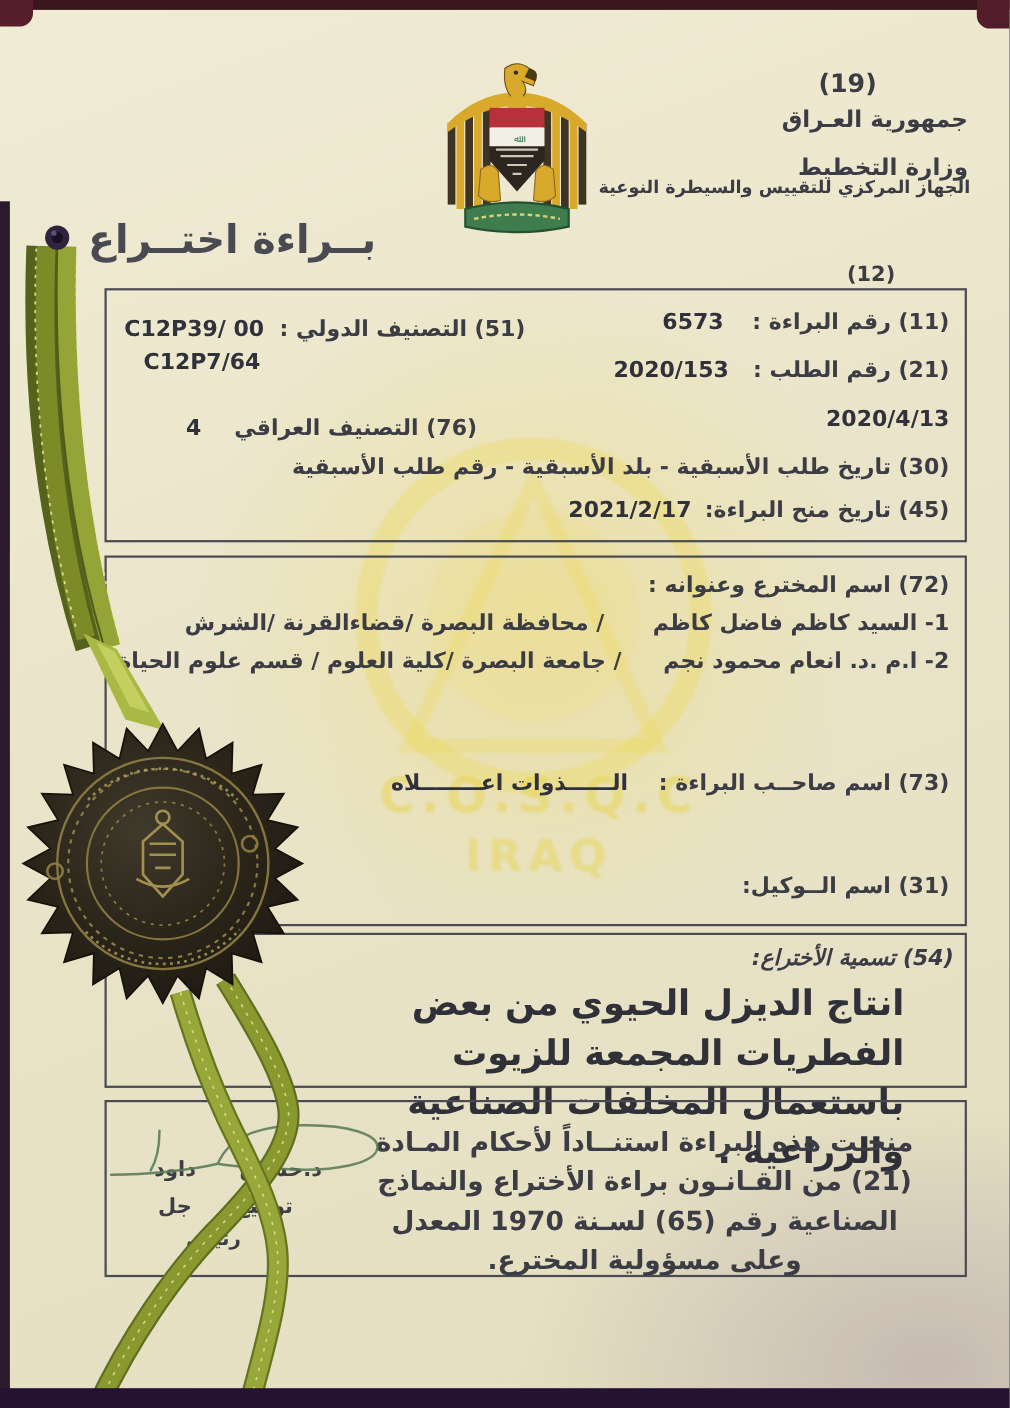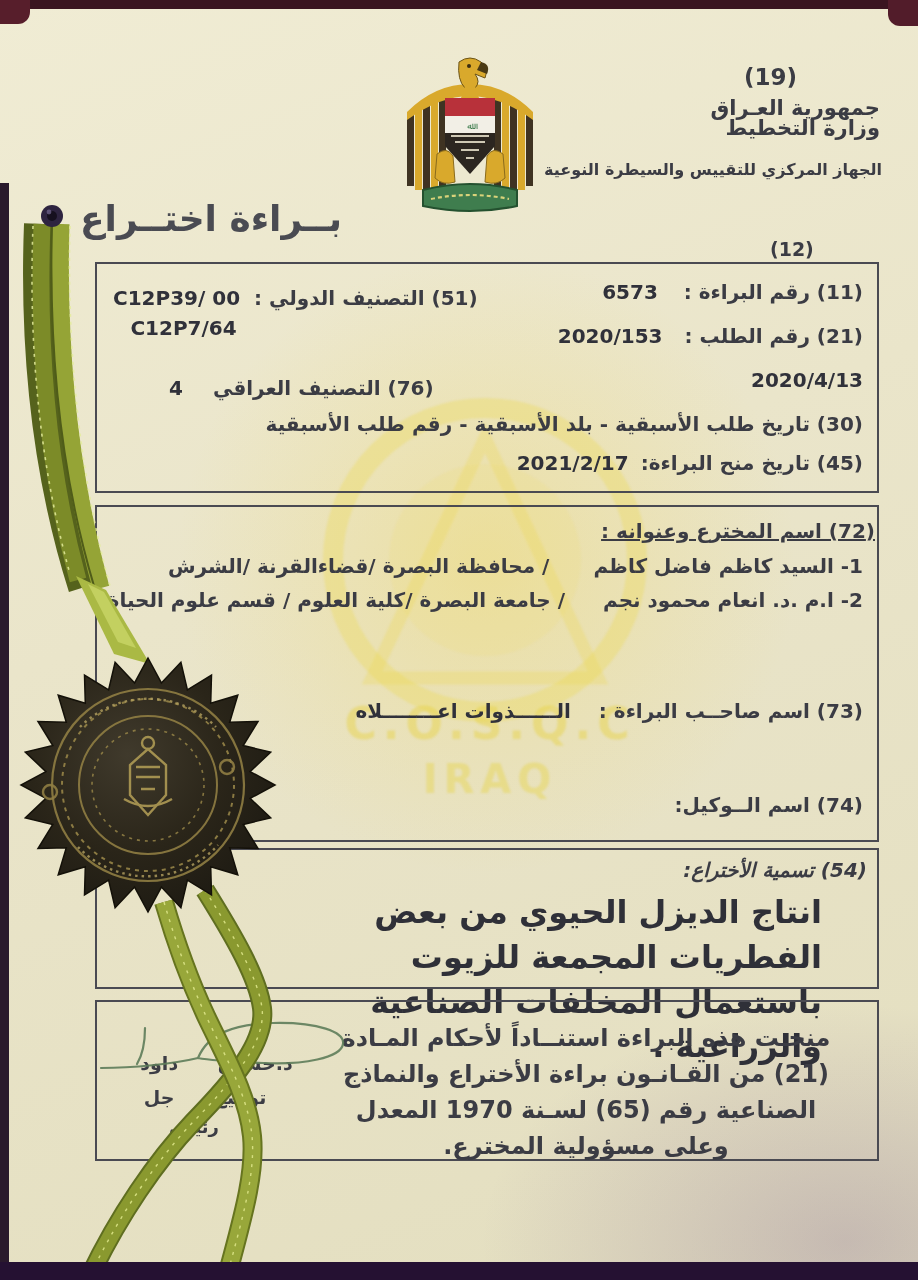--- a/index.html
+++ b/index.html
@@ -15,21 +15,21 @@
   
   .edge-top{left:0;top:0;width:918px;height:9px;background:#3a1520;z-index:60;}
   .corner-tl{left:0;top:0;width:30px;height:24px;background:#571e2b;border-bottom-right-radius:12px;z-index:61;}
   .corner-tr{left:888px;top:0;width:30px;height:26px;background:#521c2a;border-bottom-left-radius:12px;z-index:61;}
   .edge-left{left:0;top:183px;width:9px;height:1097px;background:#2a1a2c;z-index:60;}
   .edge-bottom{left:0;top:1262px;width:918px;height:18px;background:#251132;z-index:60;}
   
   .code19{left:744px;top:64px;font-size:23px;font-weight:700;z-index:10;}
   .hline{right:38px;text-align:right;direction:rtl;z-index:10;}
   .hline1{top:96px;font-size:21px;font-weight:700;}
-  .hline2{top:116px;font-size:21px;font-weight:700;}
+  .hline2{top:140px;font-size:21px;font-weight:700;}
   .hline3{top:160px;right:36px;font-size:16px;font-weight:600;}
   .emblem{left:395px;top:54px;width:150px;height:170px;z-index:10;}
   
   .title{left:80px;top:198px;font-size:36px;font-weight:700;color:#4a4b52;direction:rtl;letter-spacing:1px;z-index:10;}
   .code12{left:770px;top:238px;font-size:19px;font-weight:600;z-index:10;}
   
   .box{border:2px solid #4a4a52;z-index:10;}
   .box1{left:95px;top:262px;width:780px;height:227px;}
   .box2{left:95px;top:505px;width:780px;height:333px;}
   .box3{left:95px;top:848px;width:780px;height:137px;}
@@ -38,21 +38,21 @@
   .fld .val{font-weight:700;color:#30313a;}
   .f11{top:16px;right:14px;gap:26px;}
   .f51{top:22px;left:16px;gap:14px;}
   .f51 .vals{direction:ltr;text-align:center;font-weight:700;color:#30313a;}
   .f51 .vals div:last-child{margin-left:14px;margin-top:6px;}
   .f21{top:60px;right:14px;gap:22px;}
   .f22{top:104px;right:14px;gap:2px;}
   .f52{top:112px;left:72px;gap:30px;}
   .f30{top:148px;right:14px;}
   .f45{top:187px;right:14px;gap:12px;}
-  .s72{top:12px;right:2px;text-decoration:underline;}
+  .s72{top:12px;right:14px;}
   .inv{font-size:20px;}
   .inv1{top:47px;right:14px;gap:44px;}
   .inv2{top:81px;right:14px;gap:38px;}
   .s73{top:192px;right:14px;gap:28px;}
   .s74{top:286px;right:14px;}
   .s54{top:8px;right:10px;font-style:italic;}
   .invtitle{position:absolute;top:40px;right:55px;width:480px;direction:rtl;text-align:right;
     font-size:32px;font-weight:800;line-height:1.4;color:#2f3038;white-space:normal;}
   .grant{position:absolute;top:18px;right:24px;width:534px;direction:rtl;text-align:center;
     font-size:24px;font-weight:600;line-height:1.5;color:#3b3c44;white-space:normal;}
@@ -173,21 +173,21 @@
     </div>
     <div class="fld inv inv2">
       <span>2- ا.م .د. انعام محمود نجم</span>
       <span>/ جامعة البصرة /كلية العلوم / قسم علوم الحياة</span>
     </div>
     <div class="fld s73">
       <span>(73) اسم صاحــب البراءة :</span>
       <span class="val">الــــــذوات اعــــــــلاه</span>
     </div>
     <div class="fld s74">
-      <span>(74) اسم الــوكيل:</span>
+      <span>(31) اسم الــوكيل:</span>
     </div>
   </div>
 
   <div class="abs box box3">
     <div class="fld s54">
       <span>(54) تسمية الأختراع:</span>
     </div>
     <div class="invtitle">انتاج الديزل الحيوي من بعض الفطريات المجمعة للزيوت باستعمال المخلفات الصناعية والزراعية .</div>
   </div>
 

